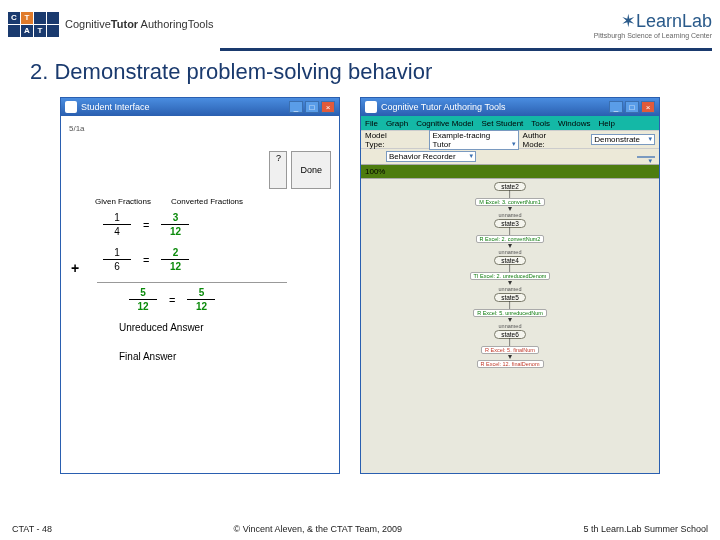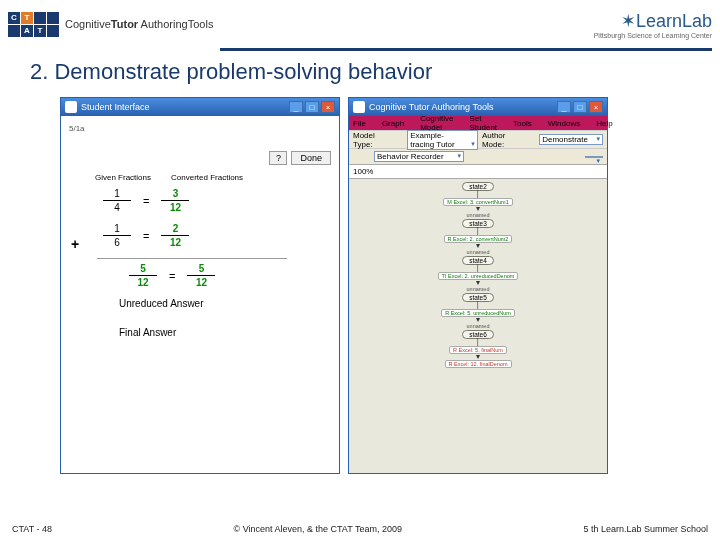--- a/index.html
+++ b/index.html
@@ -12,62 +12,62 @@
   .ctat-box.orange { background: #e07b2a; }
   .ctat-text { font-size: 11px; color: #333; }
   .ctat-text b { font-weight: bold; }
   .logo-right { text-align: right; }
   .learnlab { font-size: 18px; color: #2a5a8a; font-weight: normal; }
   .learnlab-sub { font-size: 7px; color: #666; }
   .sep { height: 3px; background: #1a3a6e; margin: 0 8px 0 220px; }
   
   .title { font-family: Verdana, sans-serif; font-size: 22px; color: #1a3a6e; padding: 8px 30px 12px; }
   
-  .content { display: flex; gap: 8px; padding: 0 60px; }
+  .content { display: flex; gap: 8px; padding: 0 60px; justify-content: space-between; }
   
   
   .win { border: 1px solid #2a5fb0; background: #fff; font-size: 9px; }
   .win-left { width: 280px; }
-  .win-right { width: 260px; }
+  .win-right { width: 300px; }
   .titlebar { background: linear-gradient(#4a8de0, #2a5fb0); color: #fff; height: 18px; display: flex; align-items: center; padding: 0 4px; font-size: 9px; }
   .titlebar .icon { width: 12px; height: 12px; background: #fff; border-radius: 2px; margin-right: 4px; }
   .titlebar-text { flex: 1; }
   .winbtns { display: flex; gap: 2px; }
   .winbtn { width: 14px; height: 12px; background: #5a9de8; border: 1px solid #3a6fb0; display: flex; align-items: center; justify-content: center; font-size: 8px; color: #fff; }
   .winbtn.close { background: #e05a3a; }
   
-  .menubar { background: #be185d; height: 15px; display: flex; align-items: center; padding: 4px 4px; font-size: 8px; gap: 16px; border-bottom: 1px solid #ccc; }
+  .menubar { background: #14b8a6; height: 15px; display: flex; align-items: center; padding: 4px 4px; font-size: 8px; gap: 8px; border-bottom: 1px solid #ccc; }
   .toolbar { background: #ece9d8; height: 18px; display: flex; align-items: center; padding: 0 4px; font-size: 8px; gap: 4px; border-bottom: 1px solid #ccc; }
   .toolbar label { font-size: 8px; }
   .sel { background: #fff; border: 1px solid #7a9ac0; font-size: 8px; padding: 0px 14px 0px 2px; position: relative; margin-left: 21px; }
   .sel::after { content: "▾"; position: absolute; right: 2px; color: #3a6fb0; font-size: 7px; }
   
   .student-body { padding: 8px; font-size: 9px; }
   .sub { font-size: 8px; color: #555; margin-bottom: 18px; }
   .toprow { display: flex; justify-content: flex-end; gap: 4px; margin-bottom: 8px; }
-  .btn { border: 1px solid #999; background: #f0f0f0; padding: 1px 8px; font-size: 9px; }
+  .btn { border: 1px solid #999; background: #f0f0f0; padding: 13px 8px; font-size: 9px; }
   .btn.sq { width: 18px; padding: 1px 0; text-align: center; }
   
   .col-head { display: flex; gap: 20px; font-size: 8px; margin-bottom: 6px; padding-left: 26px; }
   .frac-area { position: relative; }
   .plus { position: absolute; left: 2px; top: 48px; font-size: 14px; font-weight: bold; }
   .frac-row { display: flex; align-items: center; gap: 12px; margin-bottom: 10px; padding-left: 34px; }
   .frac { display: flex; flex-direction: column; align-items: center; width: 28px; }
   .frac-line { width: 28px; border-top: 1px solid #000; margin: 1px 0; }
   .cell { width: 24px; text-align: center; font-size: 10px; }
   .cell.g { color: #0a8a0a; font-weight: bold; }
   .eq { font-size: 11px; }
   .hr { border-top: 1px solid #999; margin: 4px 0 4px 28px; width: 190px; }
   .labels-bot { display: flex; gap: 18px; font-size: 10px; padding-left: 50px; flex-direction: column; }
   
   
   .ctat-body { background: #e8e8dd; height: 324px; display: flex; flex-direction: column; }
   .rec-bar { background: #ece9d8; border-bottom: 1px solid #aaa; padding: 2px 4px; display: flex; align-items: center; justify-content: space-between; }
   .rec-bar .sel { width: 90px; }
-  .zoom { font-size: 8px; padding: 2px 4px; border-bottom: 1px solid #aaa; background: #ffffff; }
+  .zoom { font-size: 8px; padding: 2px 4px; border-bottom: 1px solid #aaa; background: #4d7c0f; }
   .graph-area { flex: 1; overflow: hidden; position: relative; display: flex; flex-direction: column; align-items: center; padding-top: 2px; font-size: 6.5px; }
   .node { border: 1px solid #7a7a6a; background: #f5f5ee; padding: 0px 6px; border-radius: 6px; margin: 1px 0; }
   .arrow { font-size: 8px; color: #333; line-height: 6px; }
   .edge { border: 1px solid #aaa; background: #fff; padding: 0px 3px; font-size: 5.5px; color: #0a7a0a; border-radius: 2px; }
   .edge.r { color: #c03a2a; }
   .mini { font-size: 5.5px; color: #555; }
   
   .footer { position: absolute; bottom: 6px; left: 0; right: 0; display: flex; justify-content: space-between; padding: 0 12px; font-size: 9px; color: #222; }
 </style>
 </head>

